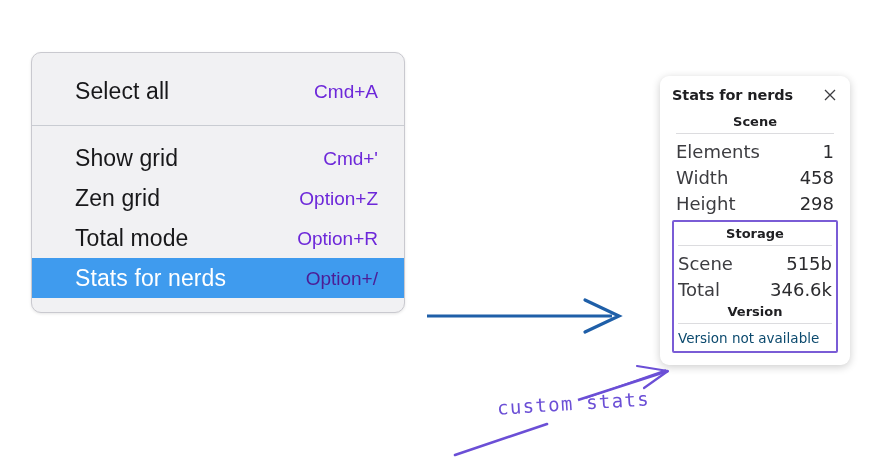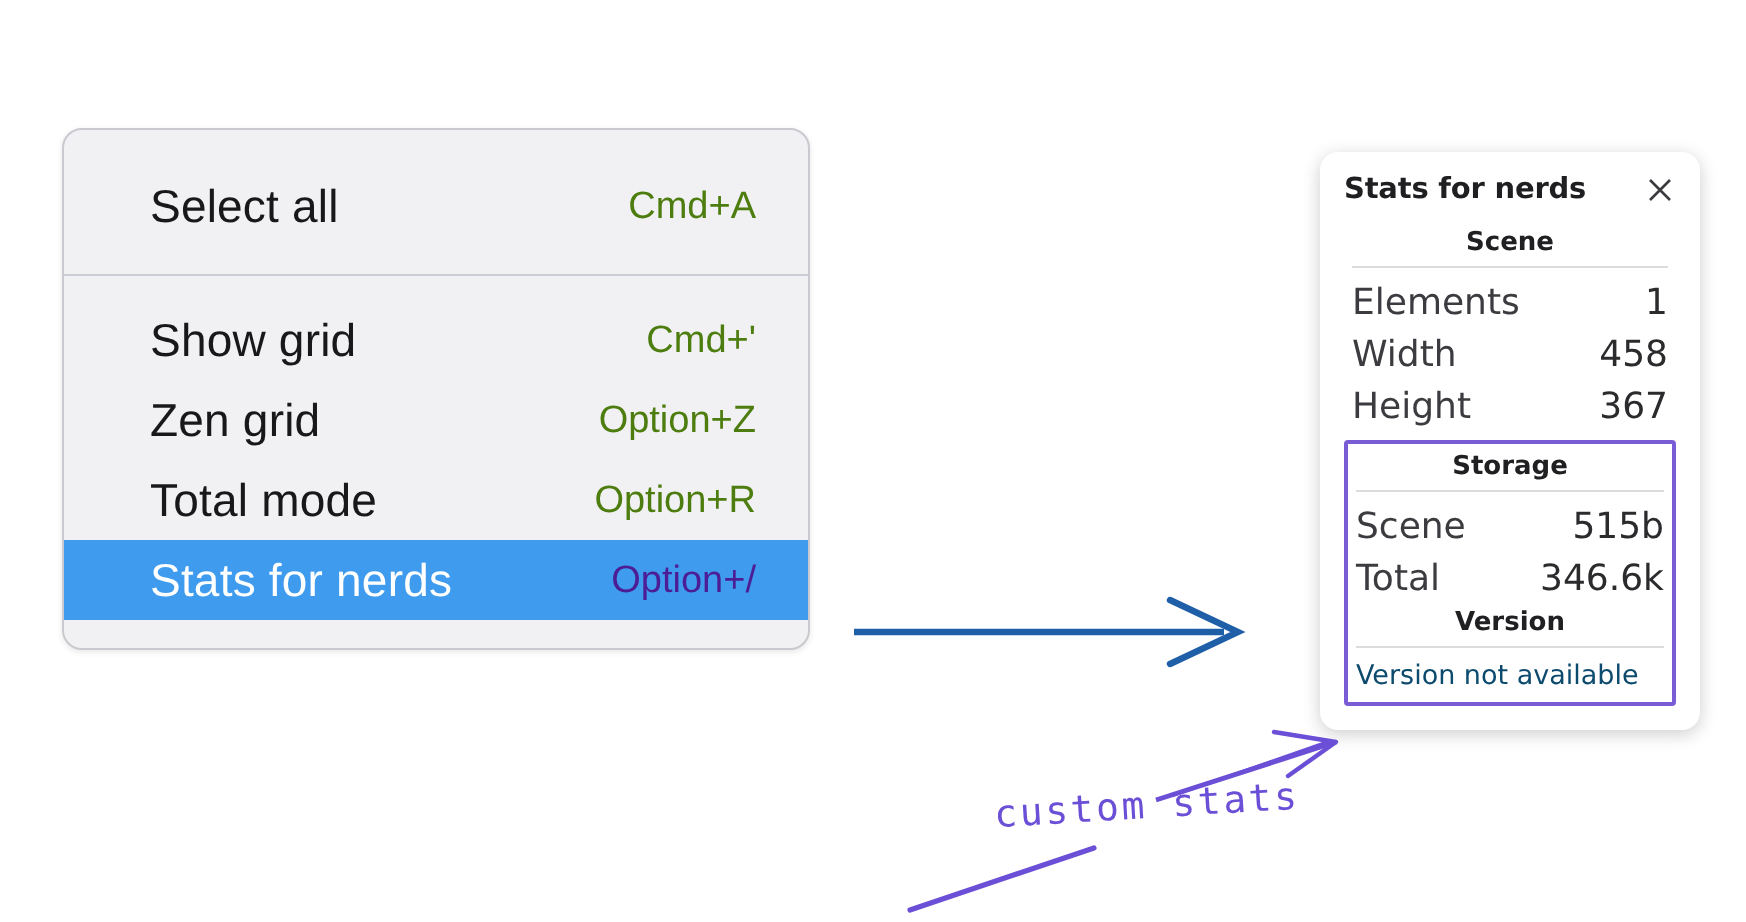--- a/index.html
+++ b/index.html
@@ -13,21 +13,21 @@
     position: relative;
     overflow: hidden;
     font-family: "Liberation Sans", sans-serif;
     -webkit-font-smoothing: antialiased;
   }
 
   
   #context-menu {
     position: absolute;
     left: 31px;
-    top: 64px;
+    top: 52px;
     width: 374px;
     background: #f1f1f3;
     border: 1px solid #c9c9cf;
     border-radius: 10px;
     box-shadow: 0 1px 3px rgba(0,0,0,0.10);
     box-sizing: border-box;
     overflow: hidden;
   }
   .menu-section {
     padding: 6px 0;
@@ -55,21 +55,21 @@
     cursor: default;
   }
   .menu-item .mi-label {
     font-size: 23px;
     color: #18181a;
     letter-spacing: 0.1px;
     line-height: 1;
   }
   .menu-item .mi-shortcut {
     font-size: 19px;
-    color: #4d7c0f;
+    color: #6d28d9;
     line-height: 1;
   }
   .menu-item.selected {
     background: #3f9bee;
   }
   .menu-item.selected .mi-label {
     color: #ffffff;
   }
   .menu-item.selected .mi-shortcut {
     color: #4c1d95;
@@ -212,21 +212,21 @@
     <div class="stat-row">
       <span class="sr-label">Elements</span>
       <span class="sr-val">1</span>
     </div>
     <div class="stat-row">
       <span class="sr-label">Width</span>
       <span class="sr-val">458</span>
     </div>
     <div class="stat-row">
       <span class="sr-label">Height</span>
-      <span class="sr-val">367</span>
+      <span class="sr-val">298</span>
     </div>
   </div>
 
   <div class="boxed">
     <div>
       <div class="sec-head">Storage</div>
       <div class="sec-rule"></div>
       <div class="stat-row">
         <span class="sr-label">Scene</span>
         <span class="sr-val">515b</span>

